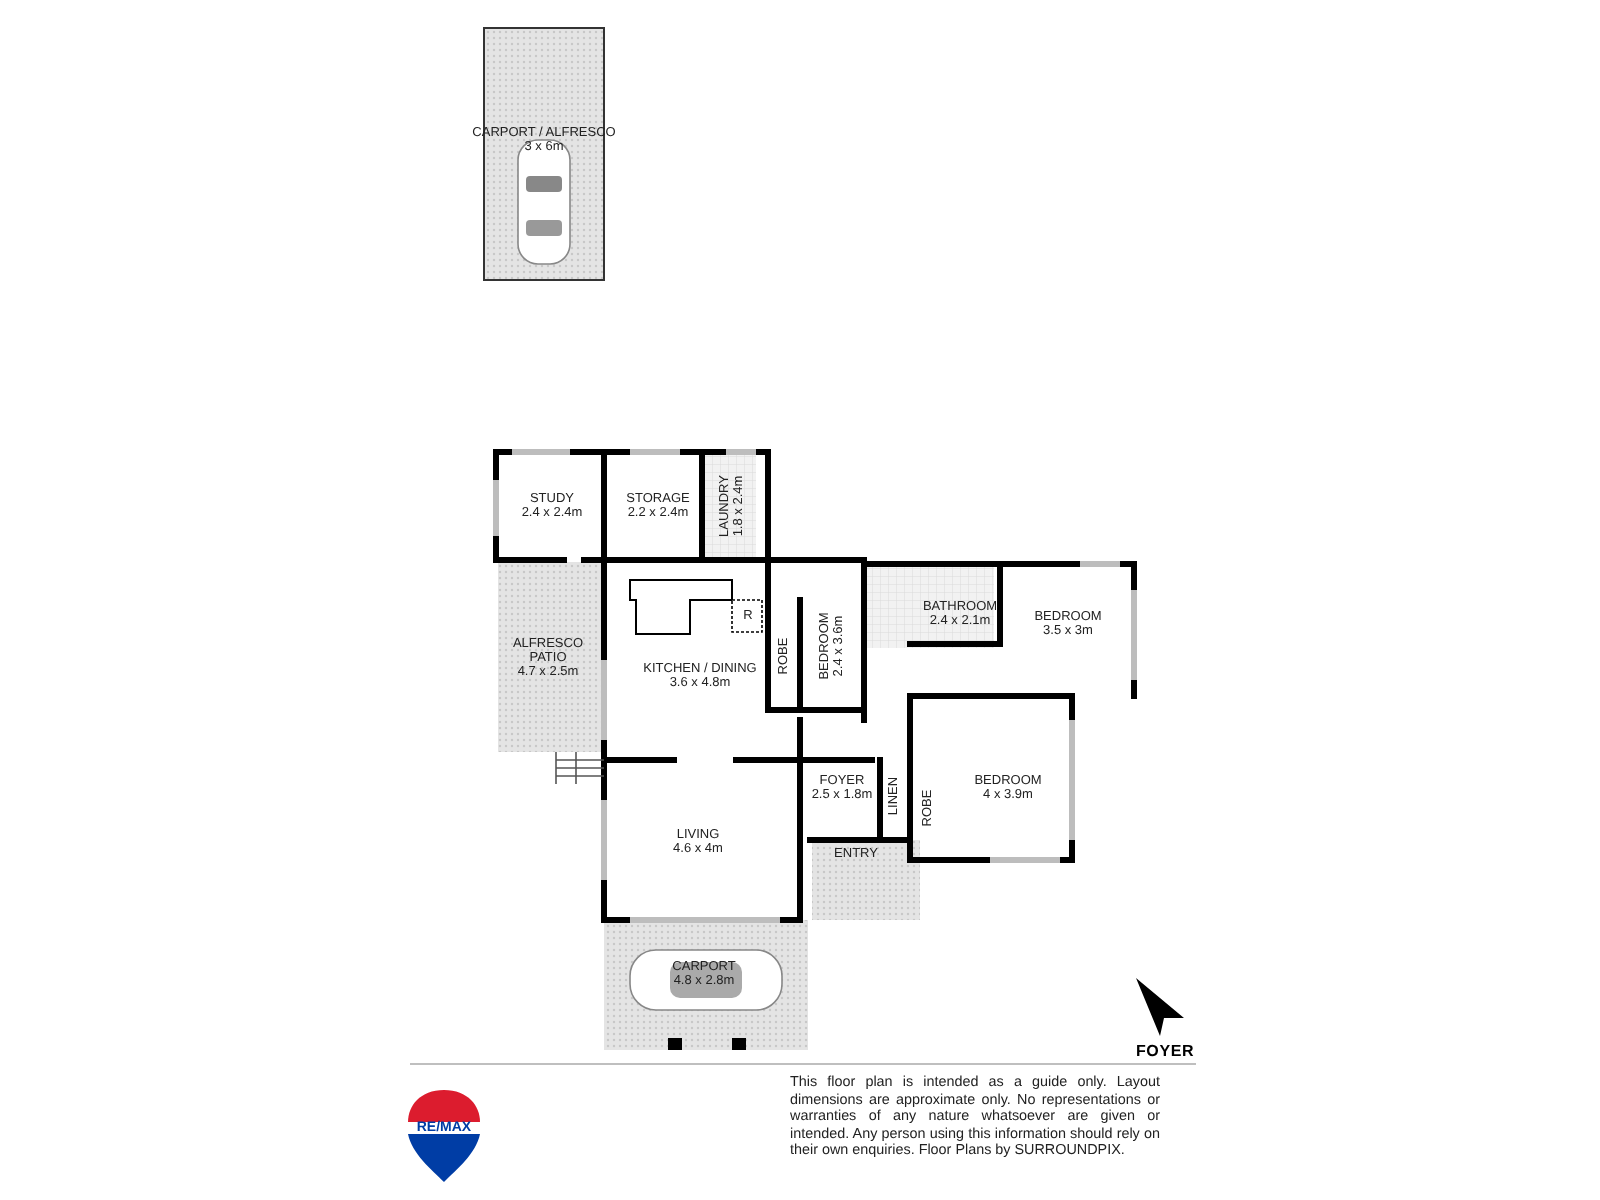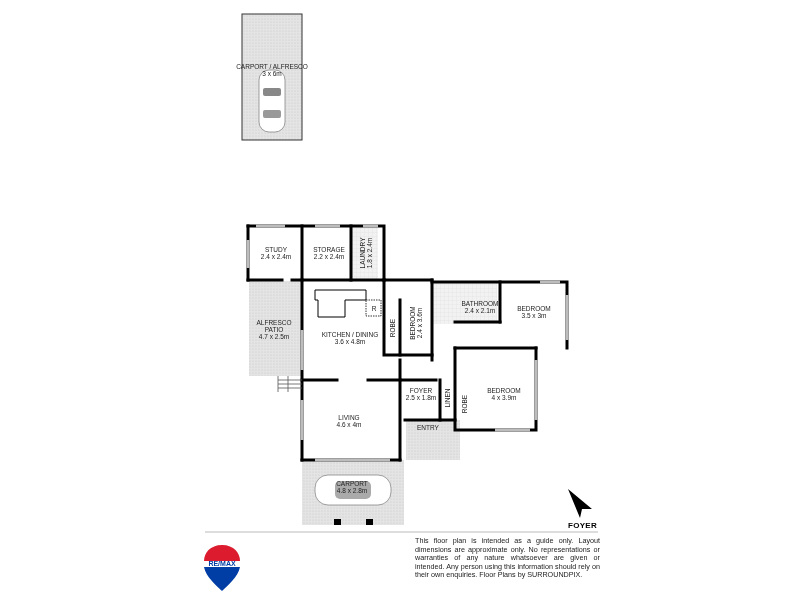--- a/index.html
+++ b/index.html
@@ -1,20 +1,20 @@
 <!DOCTYPE html>
 <html><head>
 <meta charset="utf-8">
 <style>
   html, body { margin:0; padding:0; background:#ffffff; }
   body { width:800px; height:600px; position:relative; overflow:hidden; font-family:"Liberation Sans", sans-serif; }
   .plan { position:absolute; left:0; top:0; width:800px; height:600px; }
   .lbl { position:absolute; font-family:"Liberation Sans", sans-serif; font-size:6.5px; line-height:7px; color:#222; text-align:center; white-space:nowrap; transform:translate(-50%,-50%); }
   .lbl.v { transform:translate(-50%,-50%) rotate(-90deg); }
-  .disclaimer { position:absolute; left:415px; top:537px; width:185px; font-size:7.2px; line-height:8.6px; color:#222; text-align:justify; }
+  .disclaimer { position:absolute; left:395px; top:537px; width:185px; font-size:7.2px; line-height:8.6px; color:#222; text-align:justify; }
   .north { position:absolute; left:568px; top:521px; font-weight:bold; font-size:8px; letter-spacing:0.3px; color:#000; }
   .logo { position:absolute; left:202px; top:543px; width:40px; height:52px; }
 </style>
 </head>
 <body>
 
 <svg class="plan" width="800" height="600" viewBox="0 0 800 600" xmlns="http://www.w3.org/2000/svg">
   <defs>
     <pattern id="hatch" width="3" height="3" patternUnits="userSpaceOnUse">
       <rect width="3" height="3" fill="#e4e4e4"></rect>

